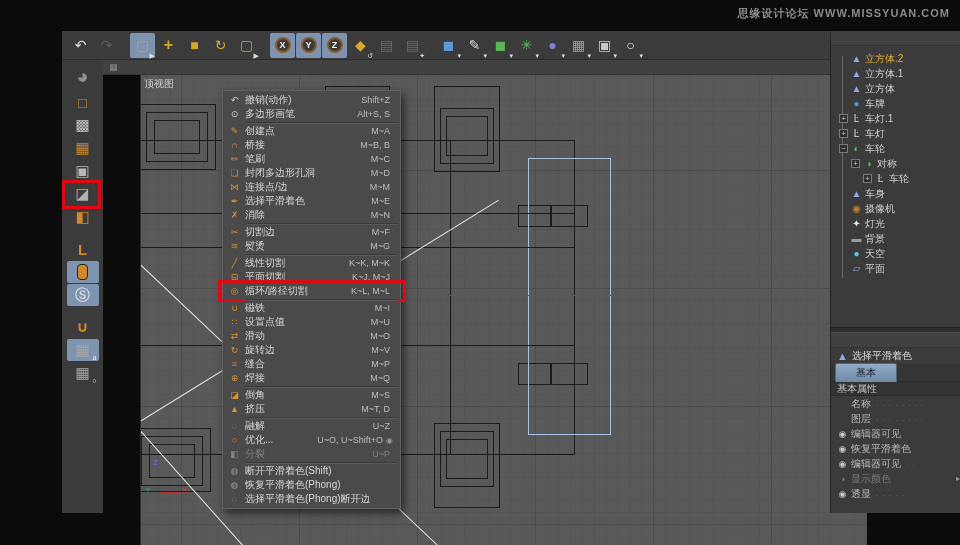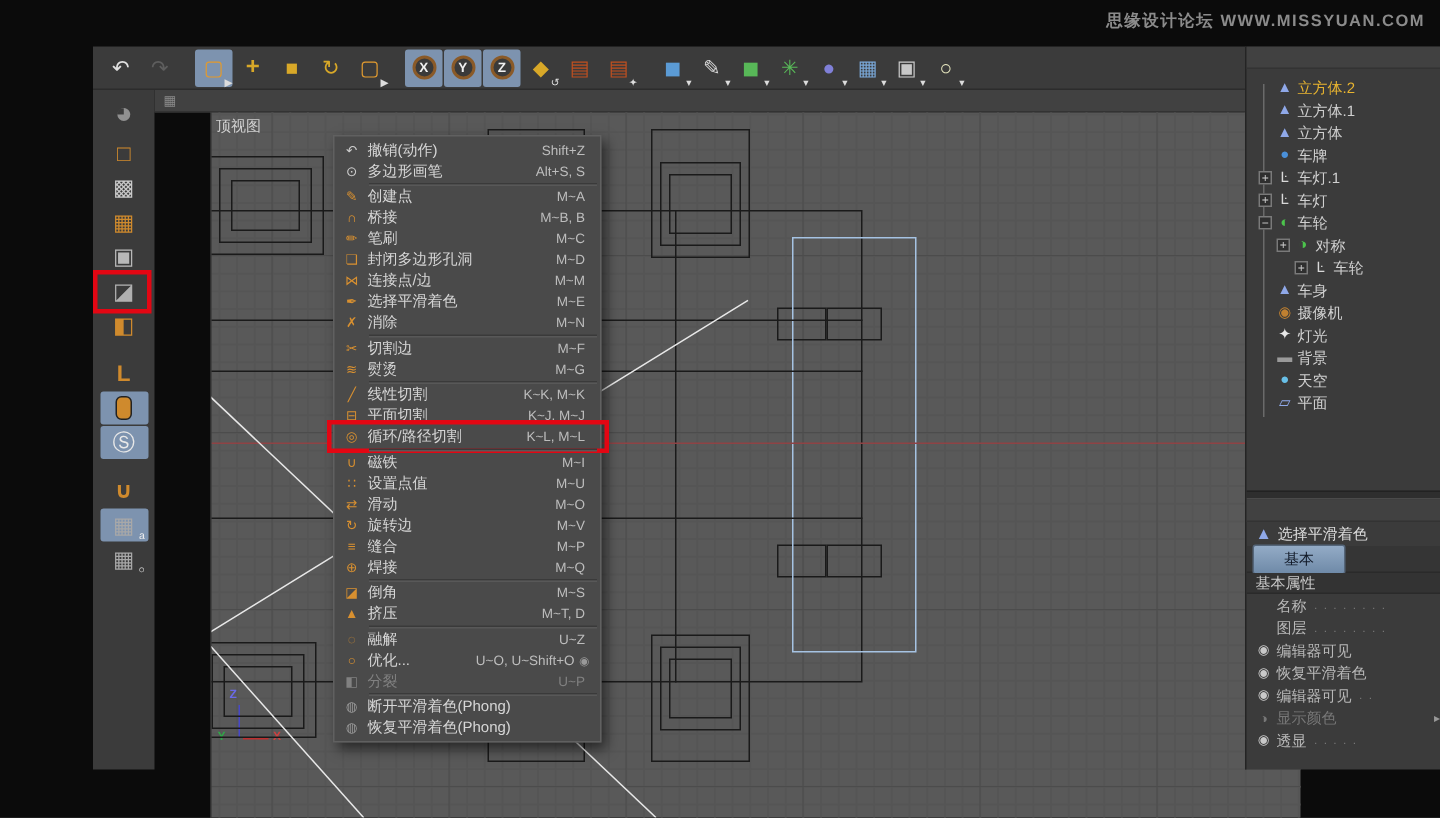--- a/index.html
+++ b/index.html
@@ -658,34 +658,41 @@
       <div class="mi sep">
         <span class="ic"></span>
         <span class="lb"></span>
         <span class="sc"></span>
         <span class="tr"></span>
 
       </div>
 
       <div class="mi">
         <span class="ic" style="color: rgb(154, 154, 154);">◍</span>
-        <span class="lb">断开平滑着色(Phong)</span>
+        <span class="lb">断开平滑着色(Shift)</span>
         <span class="sc"></span>
         <span class="tr"></span>
 
       </div>
 
       <div class="mi">
         <span class="ic" style="color: rgb(154, 154, 154);">◍</span>
         <span class="lb">恢复平滑着色(Phong)</span>
         <span class="sc"></span>
         <span class="tr"></span>
 
       </div>
 
+      <div class="mi">
+        <span class="ic" style="color: rgb(154, 154, 154);">◌</span>
+        <span class="lb">选择平滑着色(Phong)断开边</span>
+        <span class="sc"></span>
+        <span class="tr"></span>
+
+      </div>
     </div>
 
   <div id="rpanel">
     <div class="panel-menu">
 
         <span></span>
 
         <span></span>
       </div>
     <div id="om-tree">

